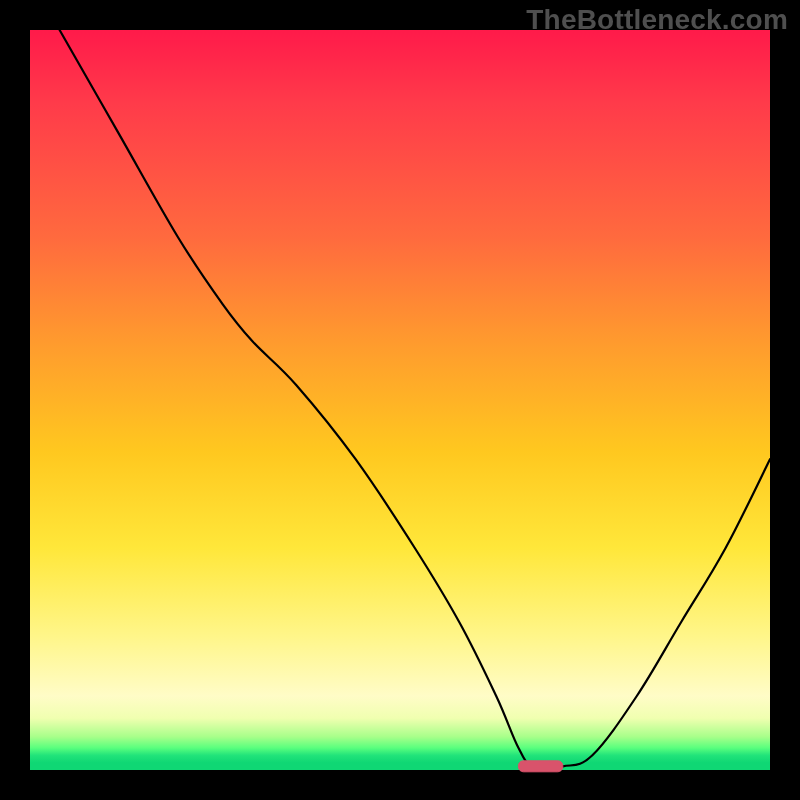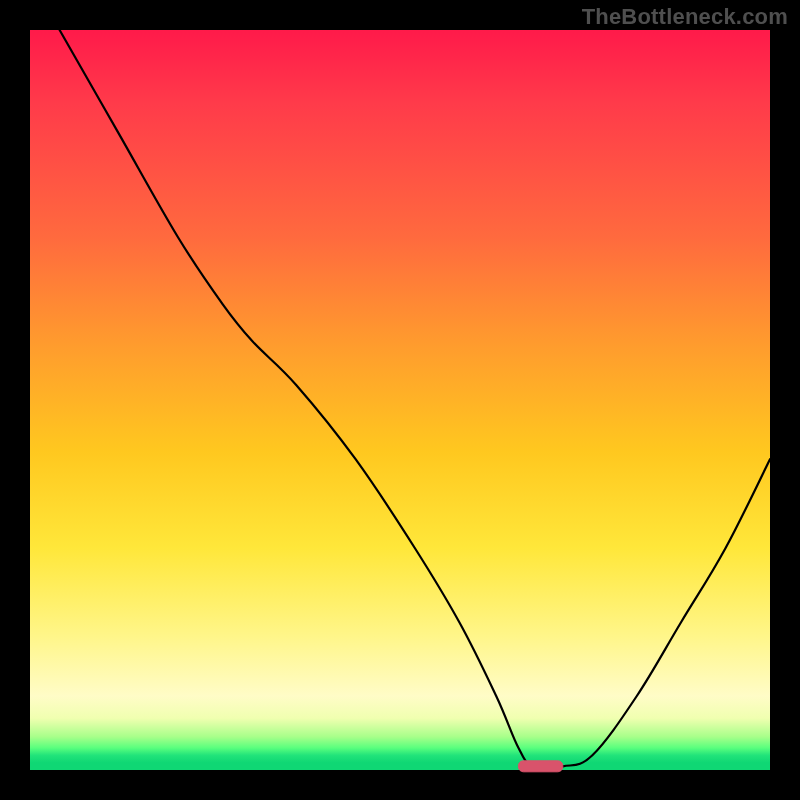--- a/index.html
+++ b/index.html
@@ -59,21 +59,21 @@
     stroke-linecap: round;
   }
   .flat-marker {
     fill: #d9536b;
     stroke: #d9536b;
   }
   .watermark {
     position: absolute;
     top: 4px;
     right: 12px;
-    font-size: 22px;
+    font-size: 28px;
     font-weight: 600;
     color: #4f4f4f;
     letter-spacing: 0.2px;
     user-select: none;
   }
 </style>
 </head>
 <body>
 
 <div class="frame">

